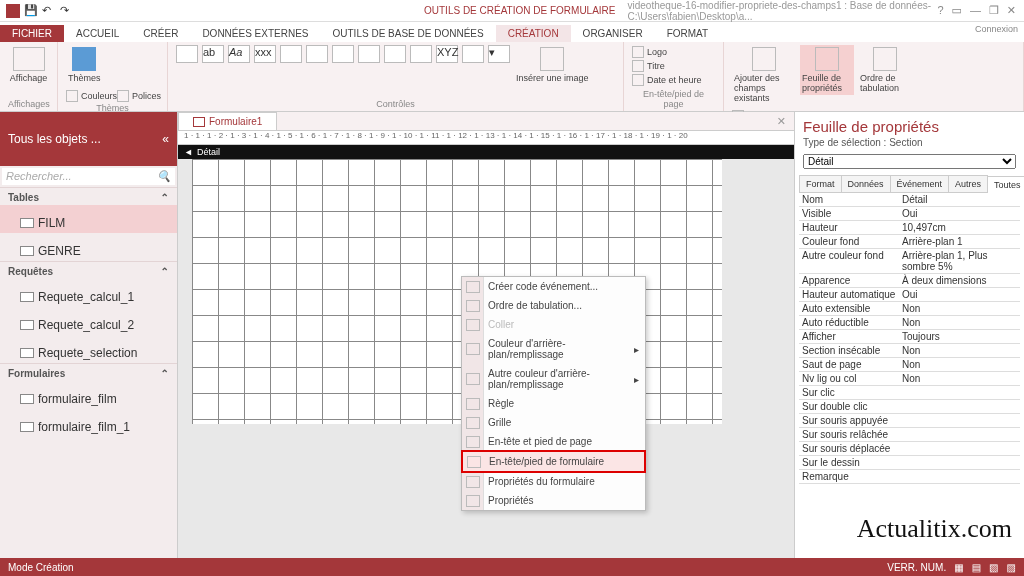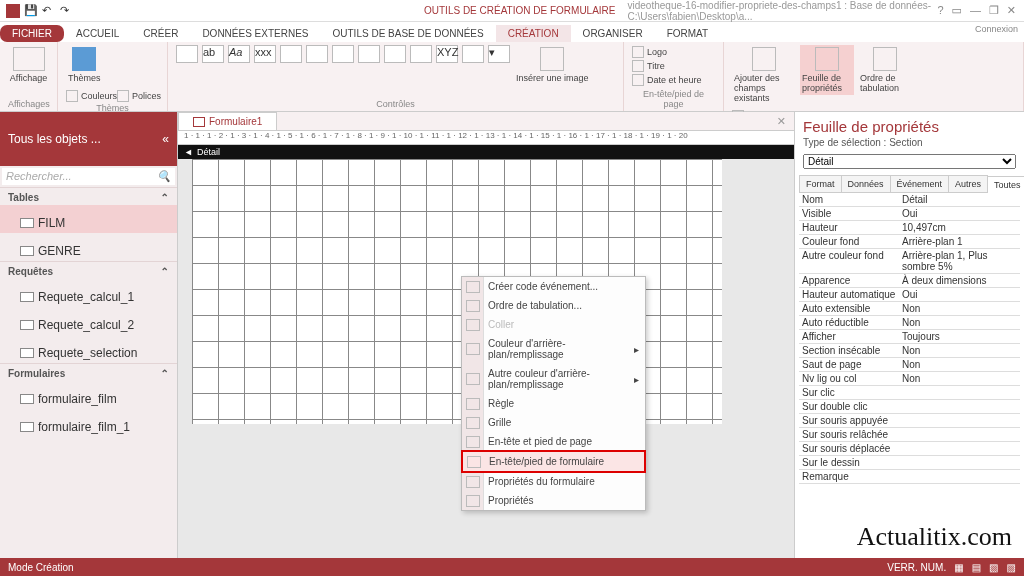--- a/index.html
+++ b/index.html
@@ -9,21 +9,21 @@
 .titlebar { height: 22px; background: #fff; display: flex; align-items: center; border-bottom: 1px solid #ddd; }
 .titlebar .qat { display: flex; gap: 4px; padding-left: 6px; }
 .titlebar .icon-sq { width: 14px; height: 14px; background: #a4373a; display: inline-block; }
 .titlebar .icon-sm { width: 14px; height: 14px; display: inline-block; }
 .titlebar .tool-title { flex: 0 0 auto; margin-left: 350px; font-size: 10px; color: #a4373a; }
 .titlebar .doc-title { flex: 1; text-align: left; margin-left: 12px; color: #999; font-size: 10px; }
 .titlebar .win-btns { display: flex; gap: 8px; padding-right: 8px; color: #888; }
 
 
 .ribbon-tabs { height: 20px; display: flex; align-items: flex-end; background: #fff; }
-.file-tab { background: #a4373a; color: #fff; padding: 3px 12px; font-size: 10px; border-radius: 7px; }
+.file-tab { background: #a4373a; color: #fff; padding: 3px 12px; font-size: 10px; }
 .rtab { padding: 3px 12px; font-size: 10px; color: #444; }
 .rtab.active { background: #f3e5e7; color: #a4373a; }
 
 
 .ribbon { height: 70px; background: #f8f1f2; border-bottom: 1px solid #ccc; display: flex; }
 .rgroup { border-right: 1px solid #e8d5d5; padding: 3px 8px 2px; display: flex; flex-direction: column; justify-content: space-between; }
 .rgroup .controls { display: flex; gap: 4px; align-items: flex-start; flex-wrap: wrap; }
 .rgroup .glabel { font-size: 9px; text-align: center; color: #888; }
 .rbtn { display: flex; flex-direction: column; align-items: center; gap: 2px; padding: 2px; font-size: 9px; color: #444; }
 .rbtn .ic { width: 24px; height: 24px; display: inline-block; border: 1px solid #bbb; }
@@ -78,21 +78,21 @@
 .props .pgrid { flex: 1; overflow: auto; margin: 0 4px; }
 .props .prow { display: flex; border-bottom: 1px solid #ddd; }
 .props .prow .k { width: 100px; padding: 1px 3px; color: #333; }
 .props .prow .v { flex: 1; padding: 1px 3px; color: #333; }
 
 
 .statusbar { position: absolute; bottom: 0; left: 0; right: 0; height: 18px; background: #a4373a; color: #fff; font-size: 10px; display: flex; align-items: center; padding: 0 8px; }
 .statusbar .right { margin-left: auto; display: flex; gap: 8px; }
 
 
-.wm { position: absolute; right: 12px; bottom: 24px; font-size: 26px; font-family: Georgia, serif; color: #111; }
+.wm { position: absolute; right: 12px; bottom: 32px; font-size: 26px; font-family: Georgia, serif; color: #111; }
 </style>
 </head>
 <body>
 
 <div class="titlebar">
   <div class="qat">
     <span class="icon-sq"></span>
     <span class="icon-sm">💾</span>
     <span class="icon-sm">↶</span>
     <span class="icon-sm">↷</span>

